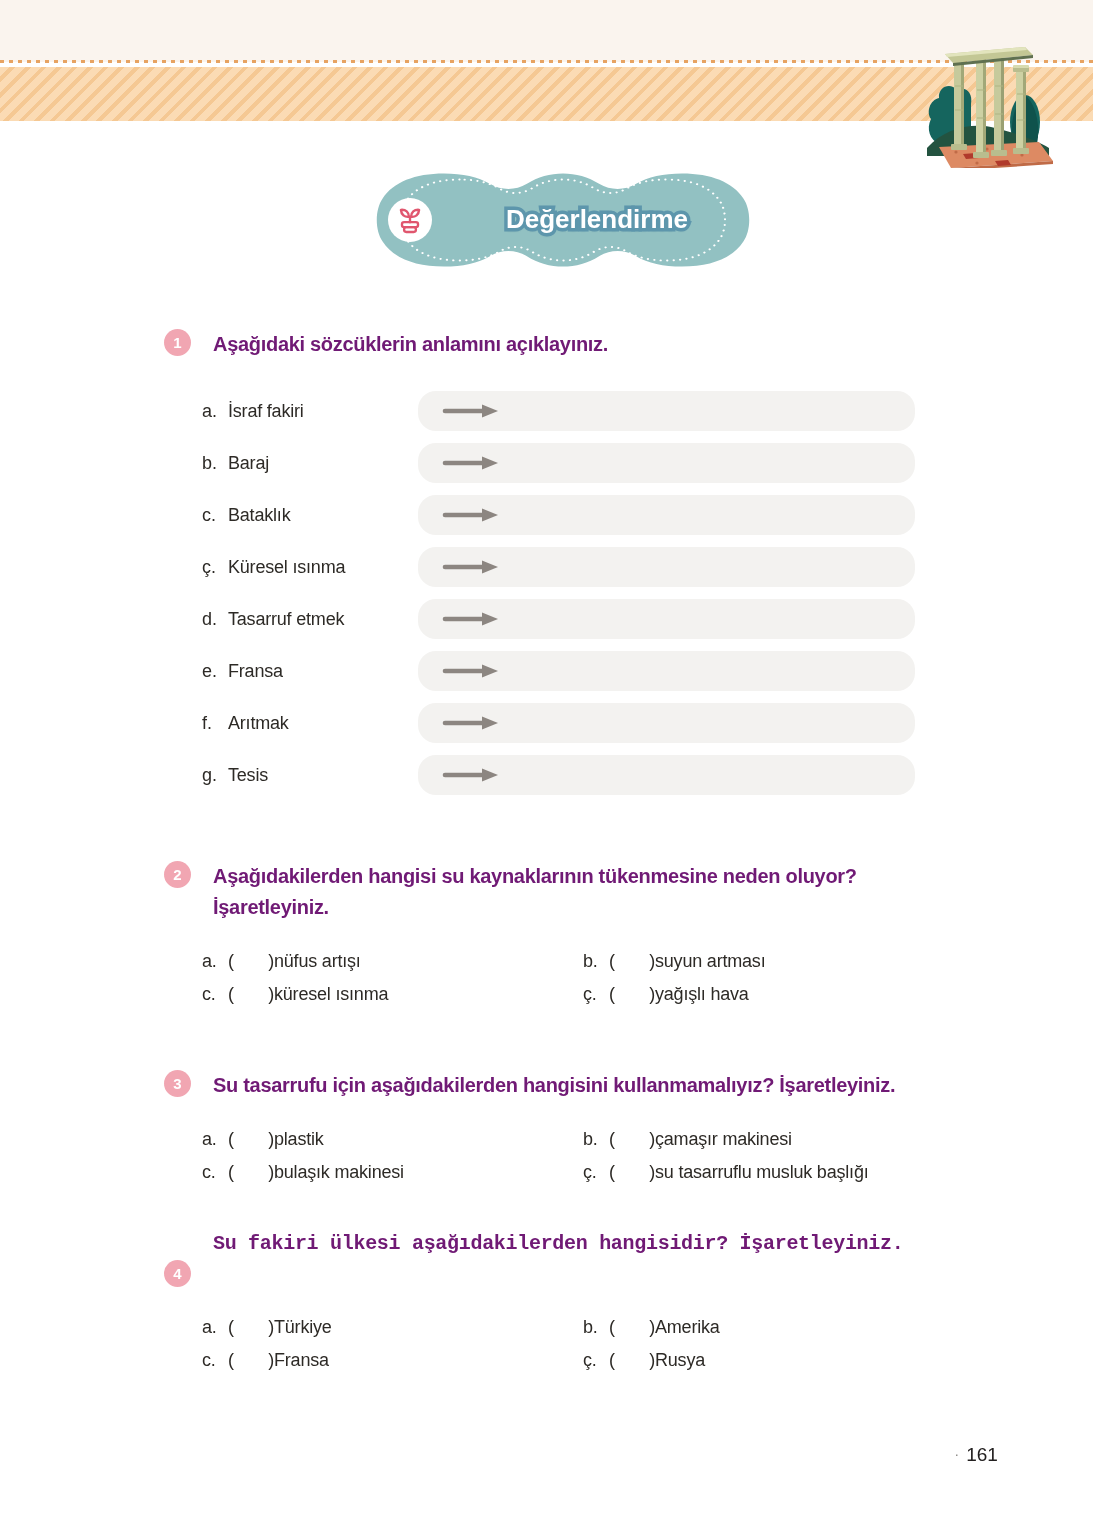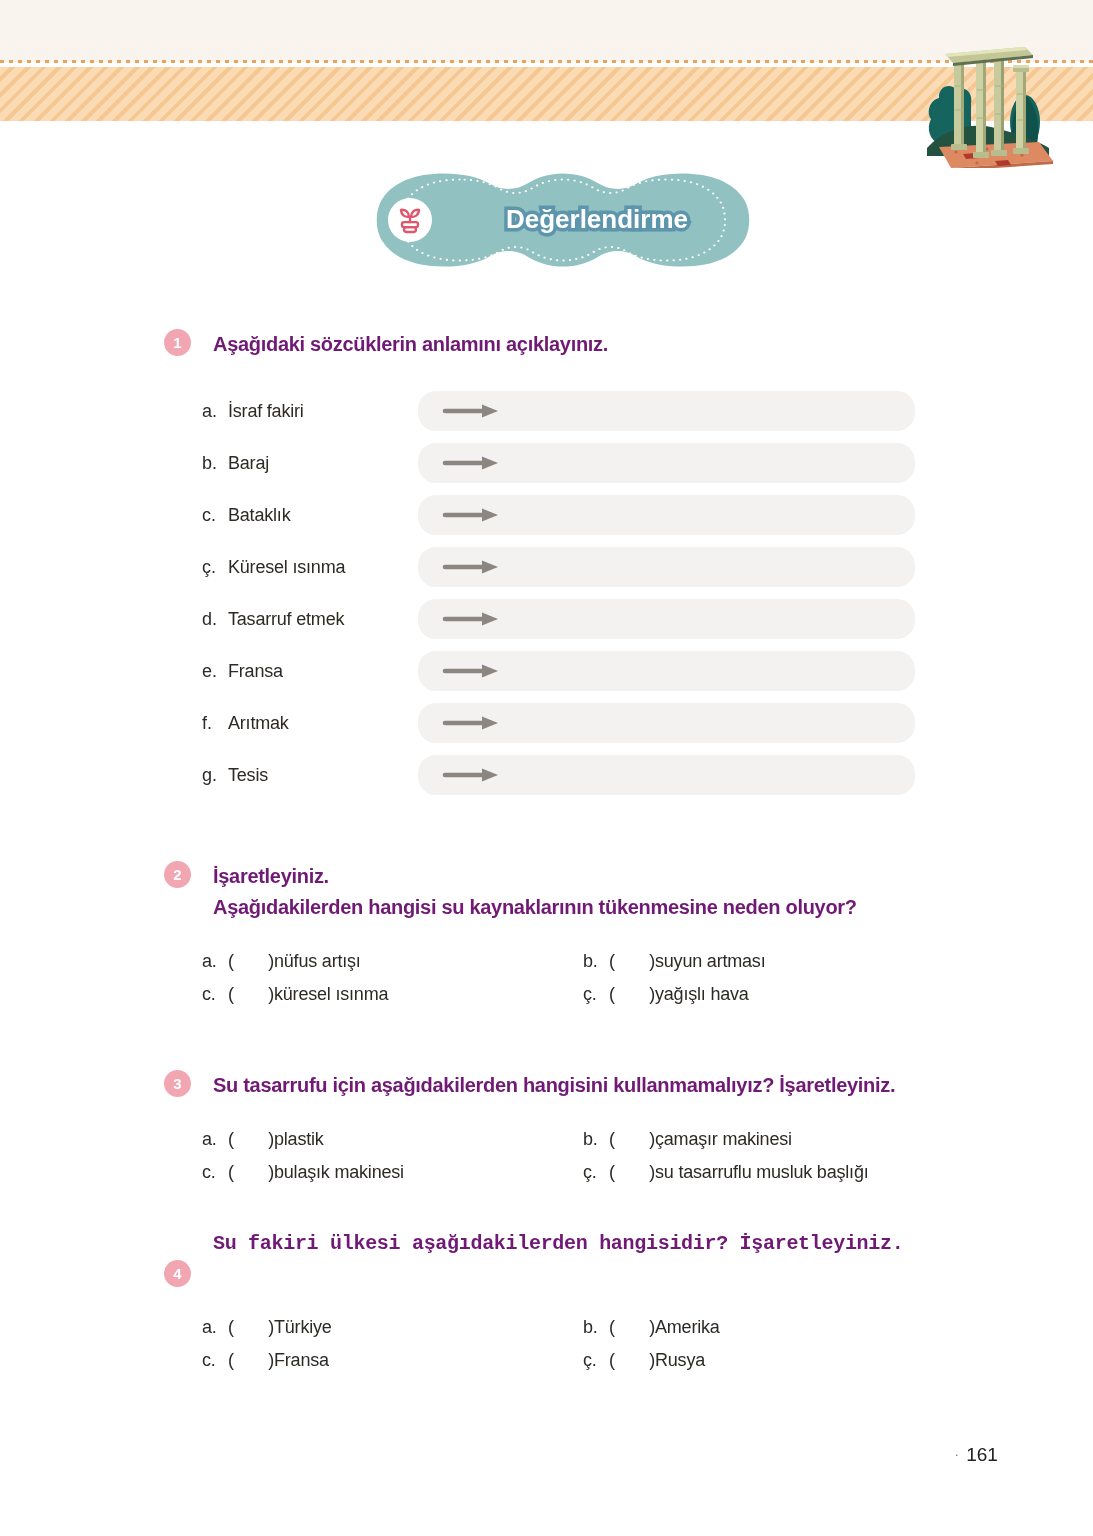--- a/index.html
+++ b/index.html
@@ -225,22 +225,22 @@
         <svg width="58" height="14" viewBox="0 0 58 14">
             <line x1="3" y1="7" x2="41" y2="7" stroke="#8c8681" stroke-width="4.6" stroke-linecap="round"></line>
             <polygon points="40,0.5 56,7 40,13.5" fill="#8c8681"></polygon>
           </svg>
       </div>
     </div>
   </div>
 
   <div class="qnum" id="q2-num">2</div>
   <div class="qhead" id="q2-head">
+    <div>Aşağıdakilerden hangisi su kaynaklarının tükenmesine neden oluyor?</div>
     <div>İşaretleyiniz.</div>
-    <div>Aşağıdakilerden hangisi su kaynaklarının tükenmesine neden oluyor?</div>
   </div>
   <div class="opt q2a">
     <span class="letter">a.</span>
     <span class="par">
         <span>(</span>
         <span>)</span>
       </span>
     <span class="lab">nüfus artışı</span>
   </div>
   <div class="opt q2b">

